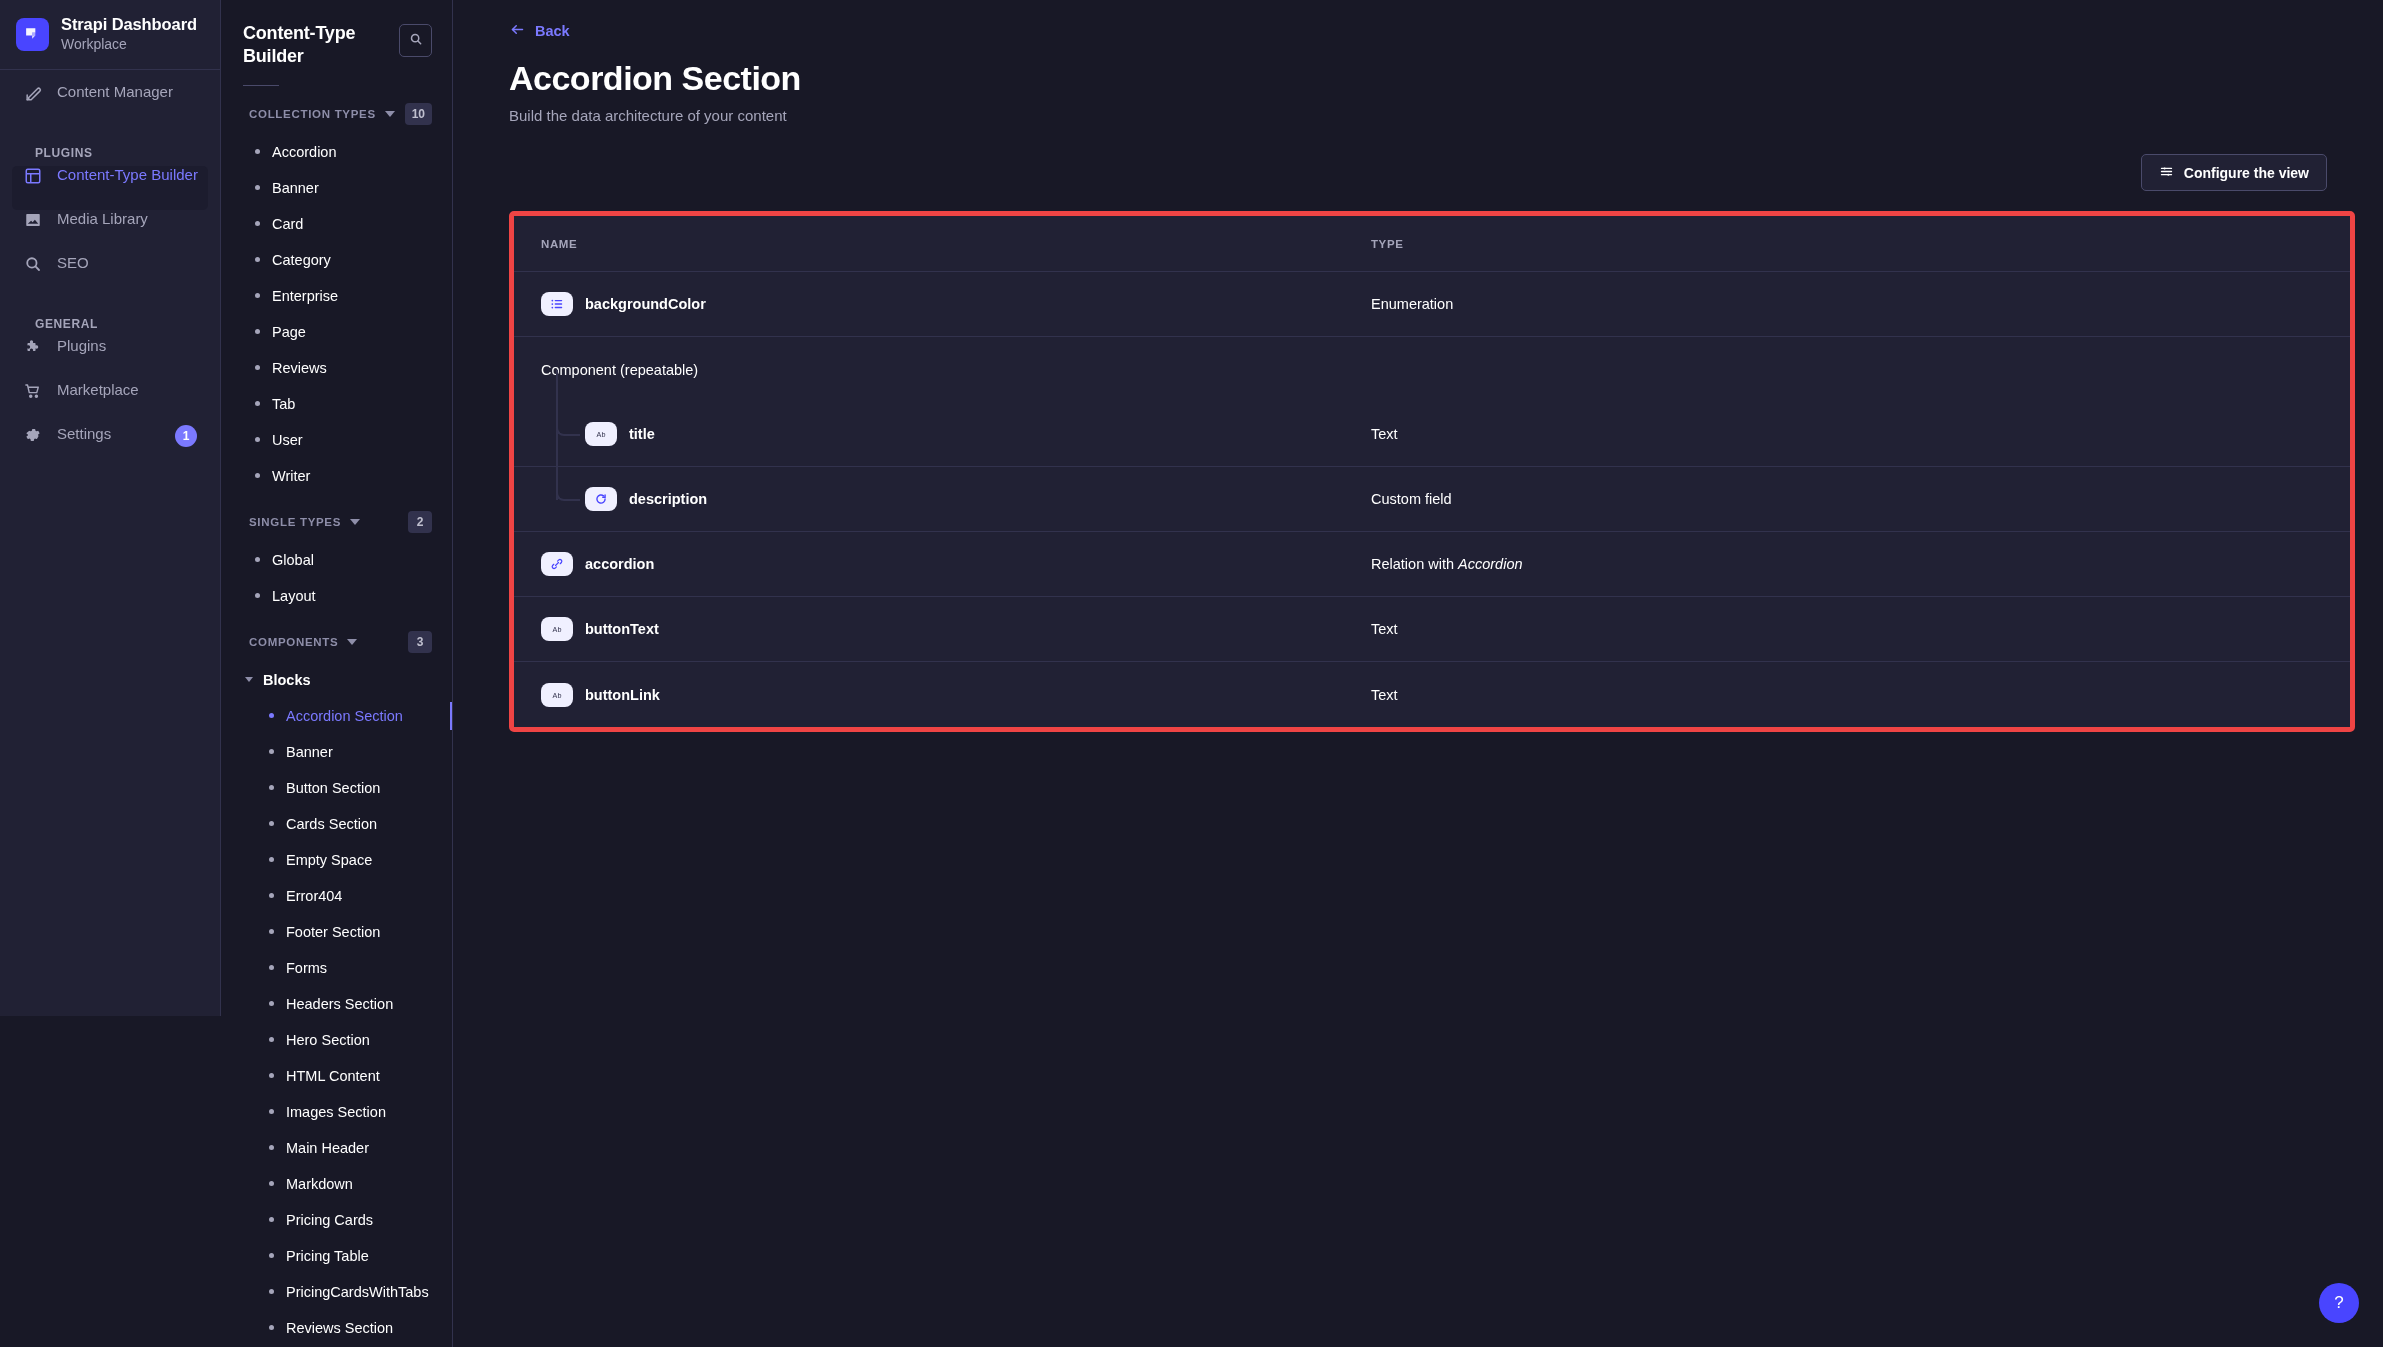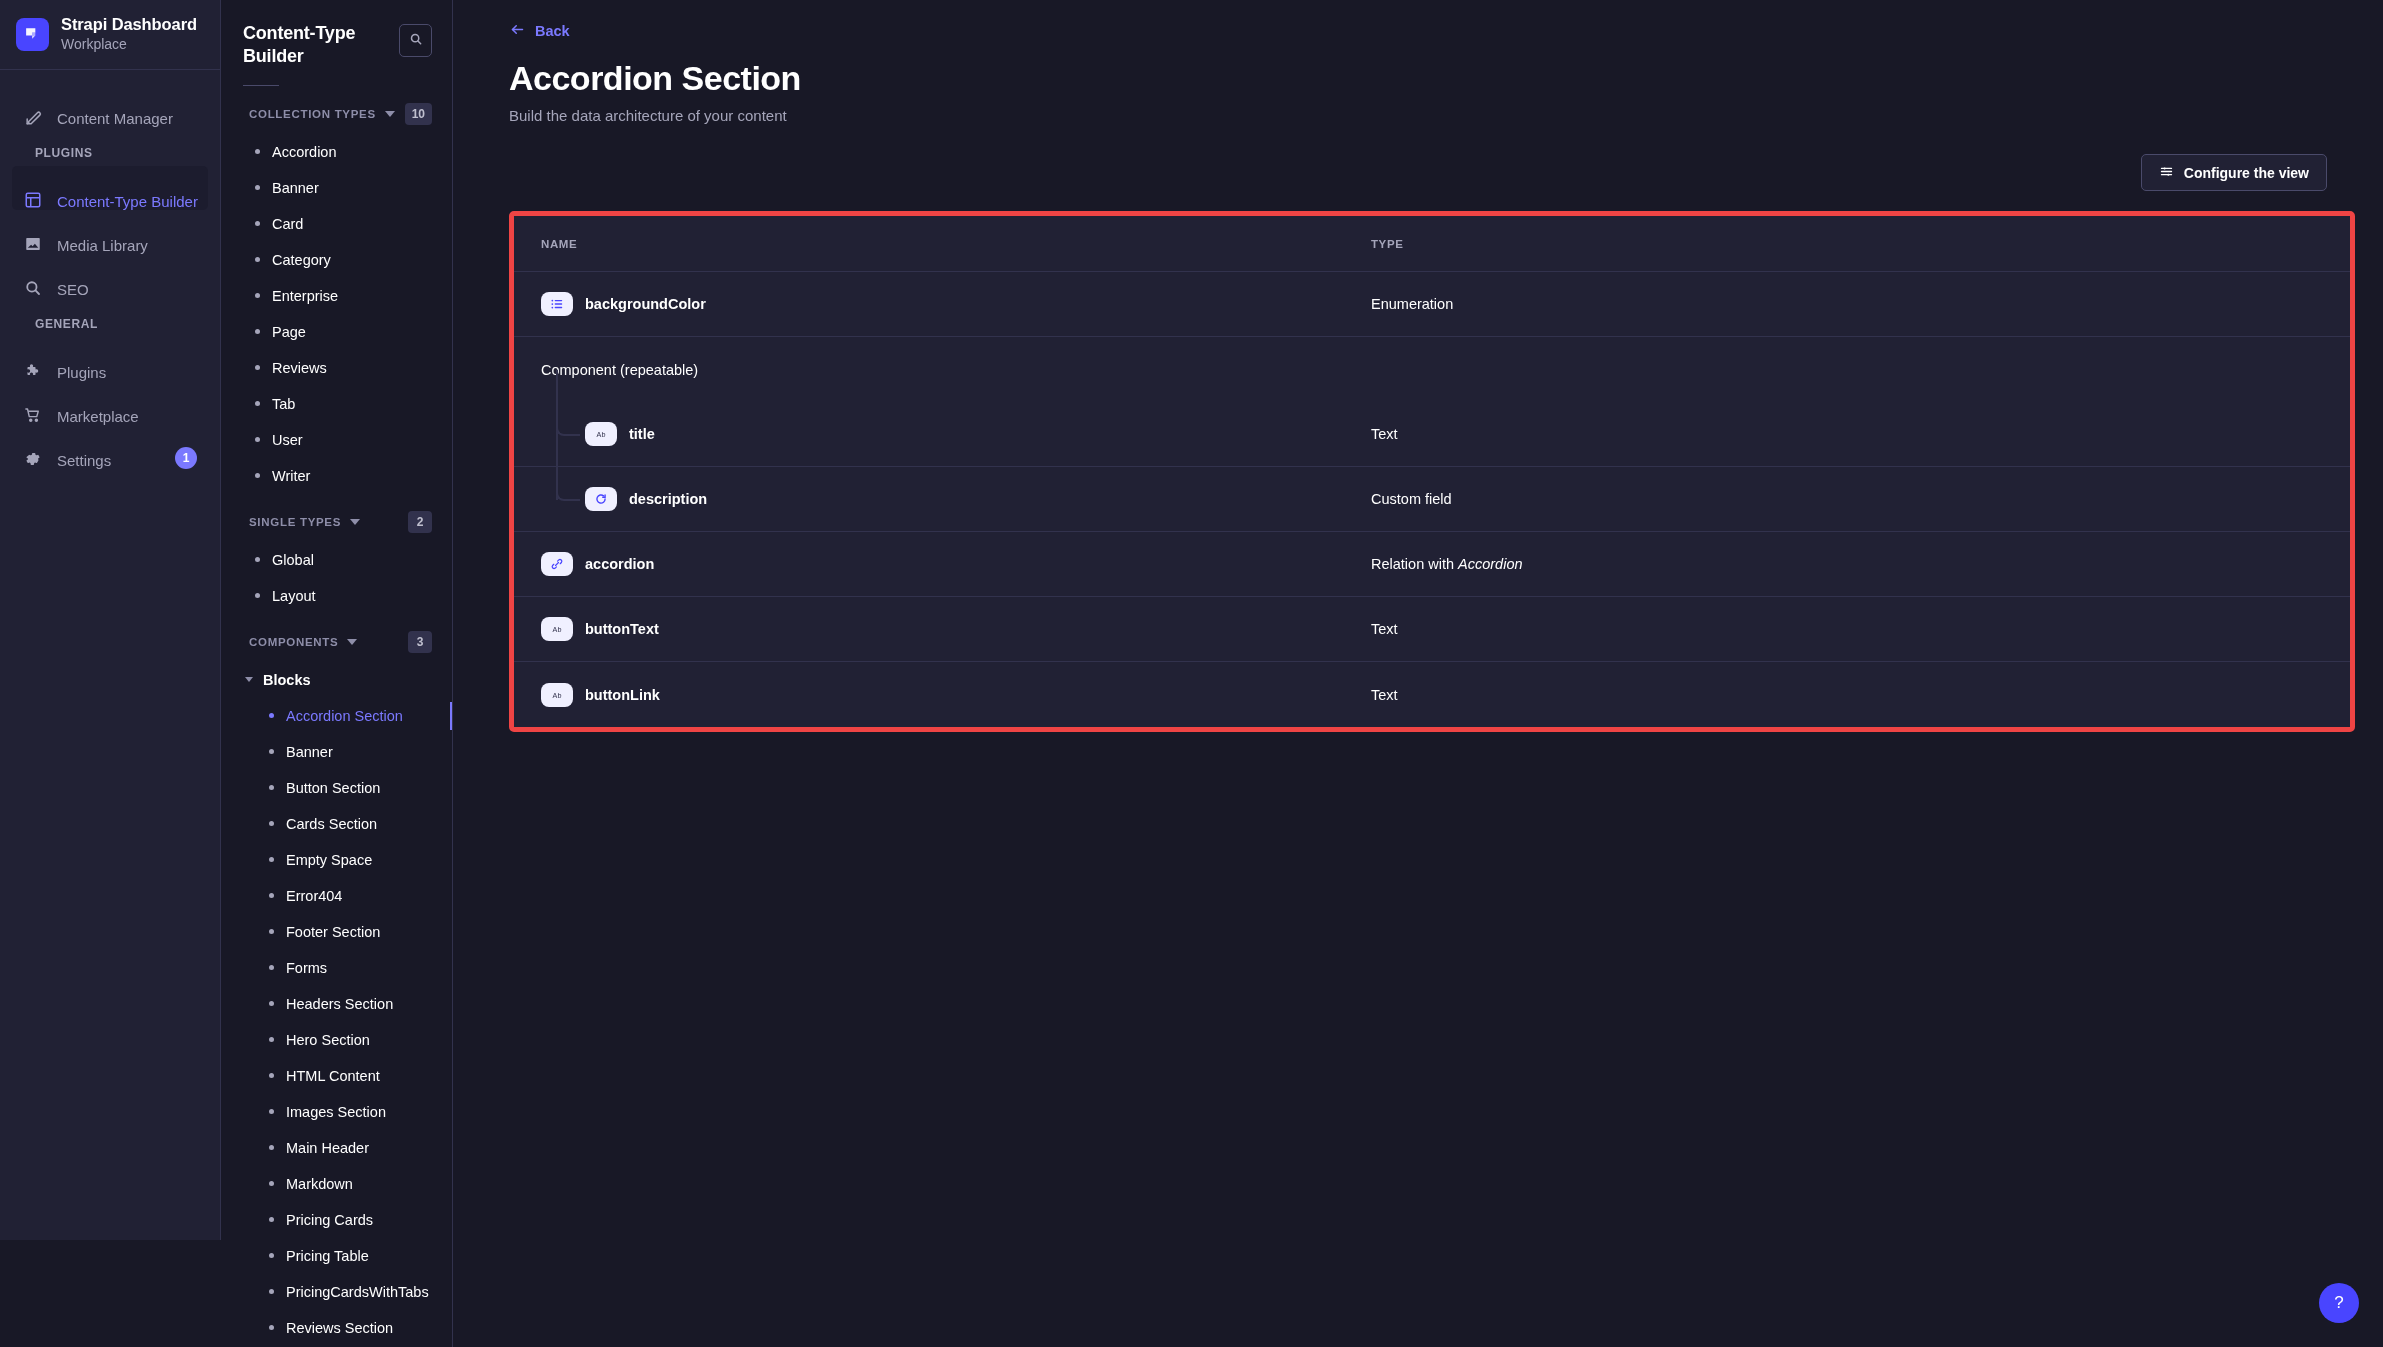--- a/index.html
+++ b/index.html
@@ -6,21 +6,21 @@
   html, body {
     width: 2383px; height: 1347px;
     background: #181826;
     font-family: "Liberation Sans", sans-serif;
     overflow: hidden;
   }
   .app { display: flex; width: 2383px; height: 1347px; }
 
   
   .nav {
-    width: 221px; height: 1240px; flex: 0 0 221px;
+    width: 221px; height: 1016px; flex: 0 0 221px;
     background: #212134;
     border-right: 1px solid #32324d;
     display: flex; flex-direction: column;
   }
   .nav-brand {
     display: flex; align-items: center; gap: 12px;
     padding: 18px 16px 19px 16px;
     border-bottom: 1px solid #32324d;
     height: 70px;
   }
@@ -33,21 +33,21 @@
   .brand-logo svg { display: block; }
   .brand-text { display: flex; flex-direction: column; gap: 1px; min-width: 0; }
   .brand-title {
     font-size: 16.5px; font-weight: 700; color: #ffffff;
     letter-spacing: -0.1px; line-height: 1.2; white-space: nowrap;
   }
   .brand-sub { font-size: 14px; color: #a5a5ba; line-height: 1.3; }
 
   .nav-items { padding: 13px 12px 0 12px; }
   .nav-item {
-    display: flex; align-items: flex-end; gap: 14px;
+    display: flex; align-items: flex-start; gap: 14px;
     height: 44px; padding: 0 11px;
     border-radius: 5px; cursor: pointer; position: relative;
   }
   .nav-item .ni-icon {
     width: 20px; height: 20px; flex: 0 0 20px;
     display: flex; align-items: center; justify-content: center;
     color: #a5a5ba;
   }
   .nav-item .ni-label { font-size: 15px; color: #a5a5ba; white-space: nowrap; }
   .nav-item.active { background: #1c1c2e; }

